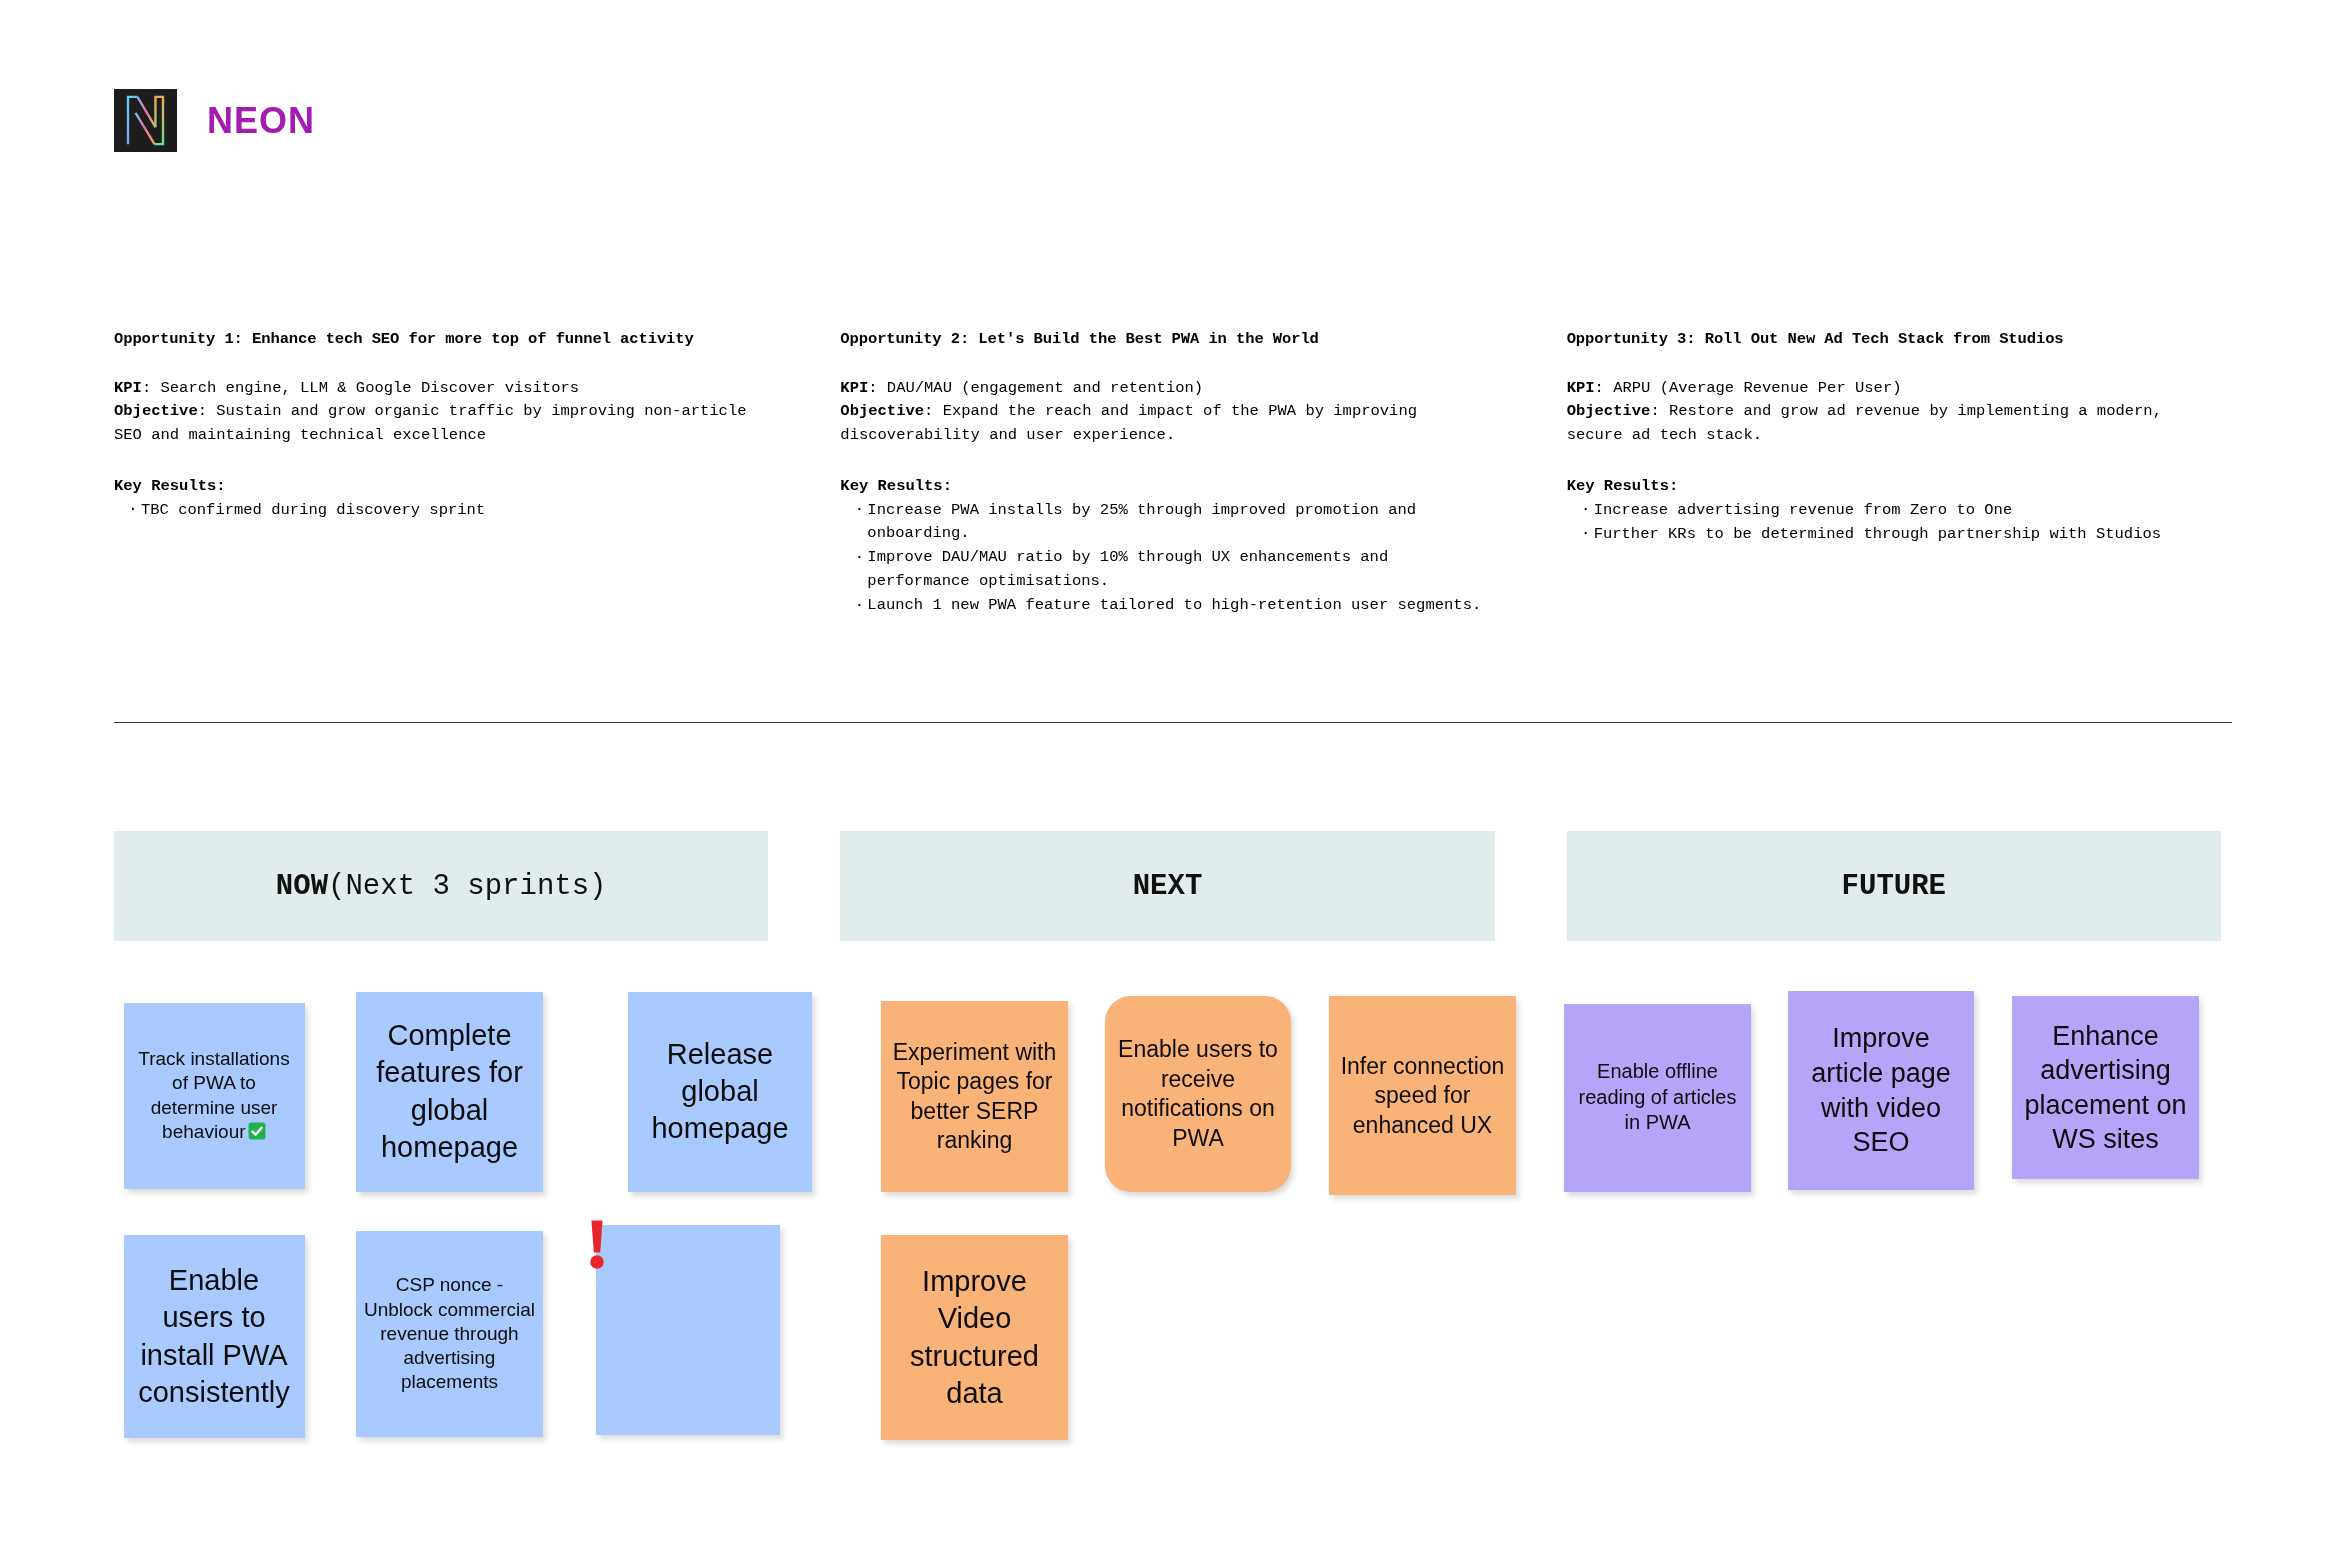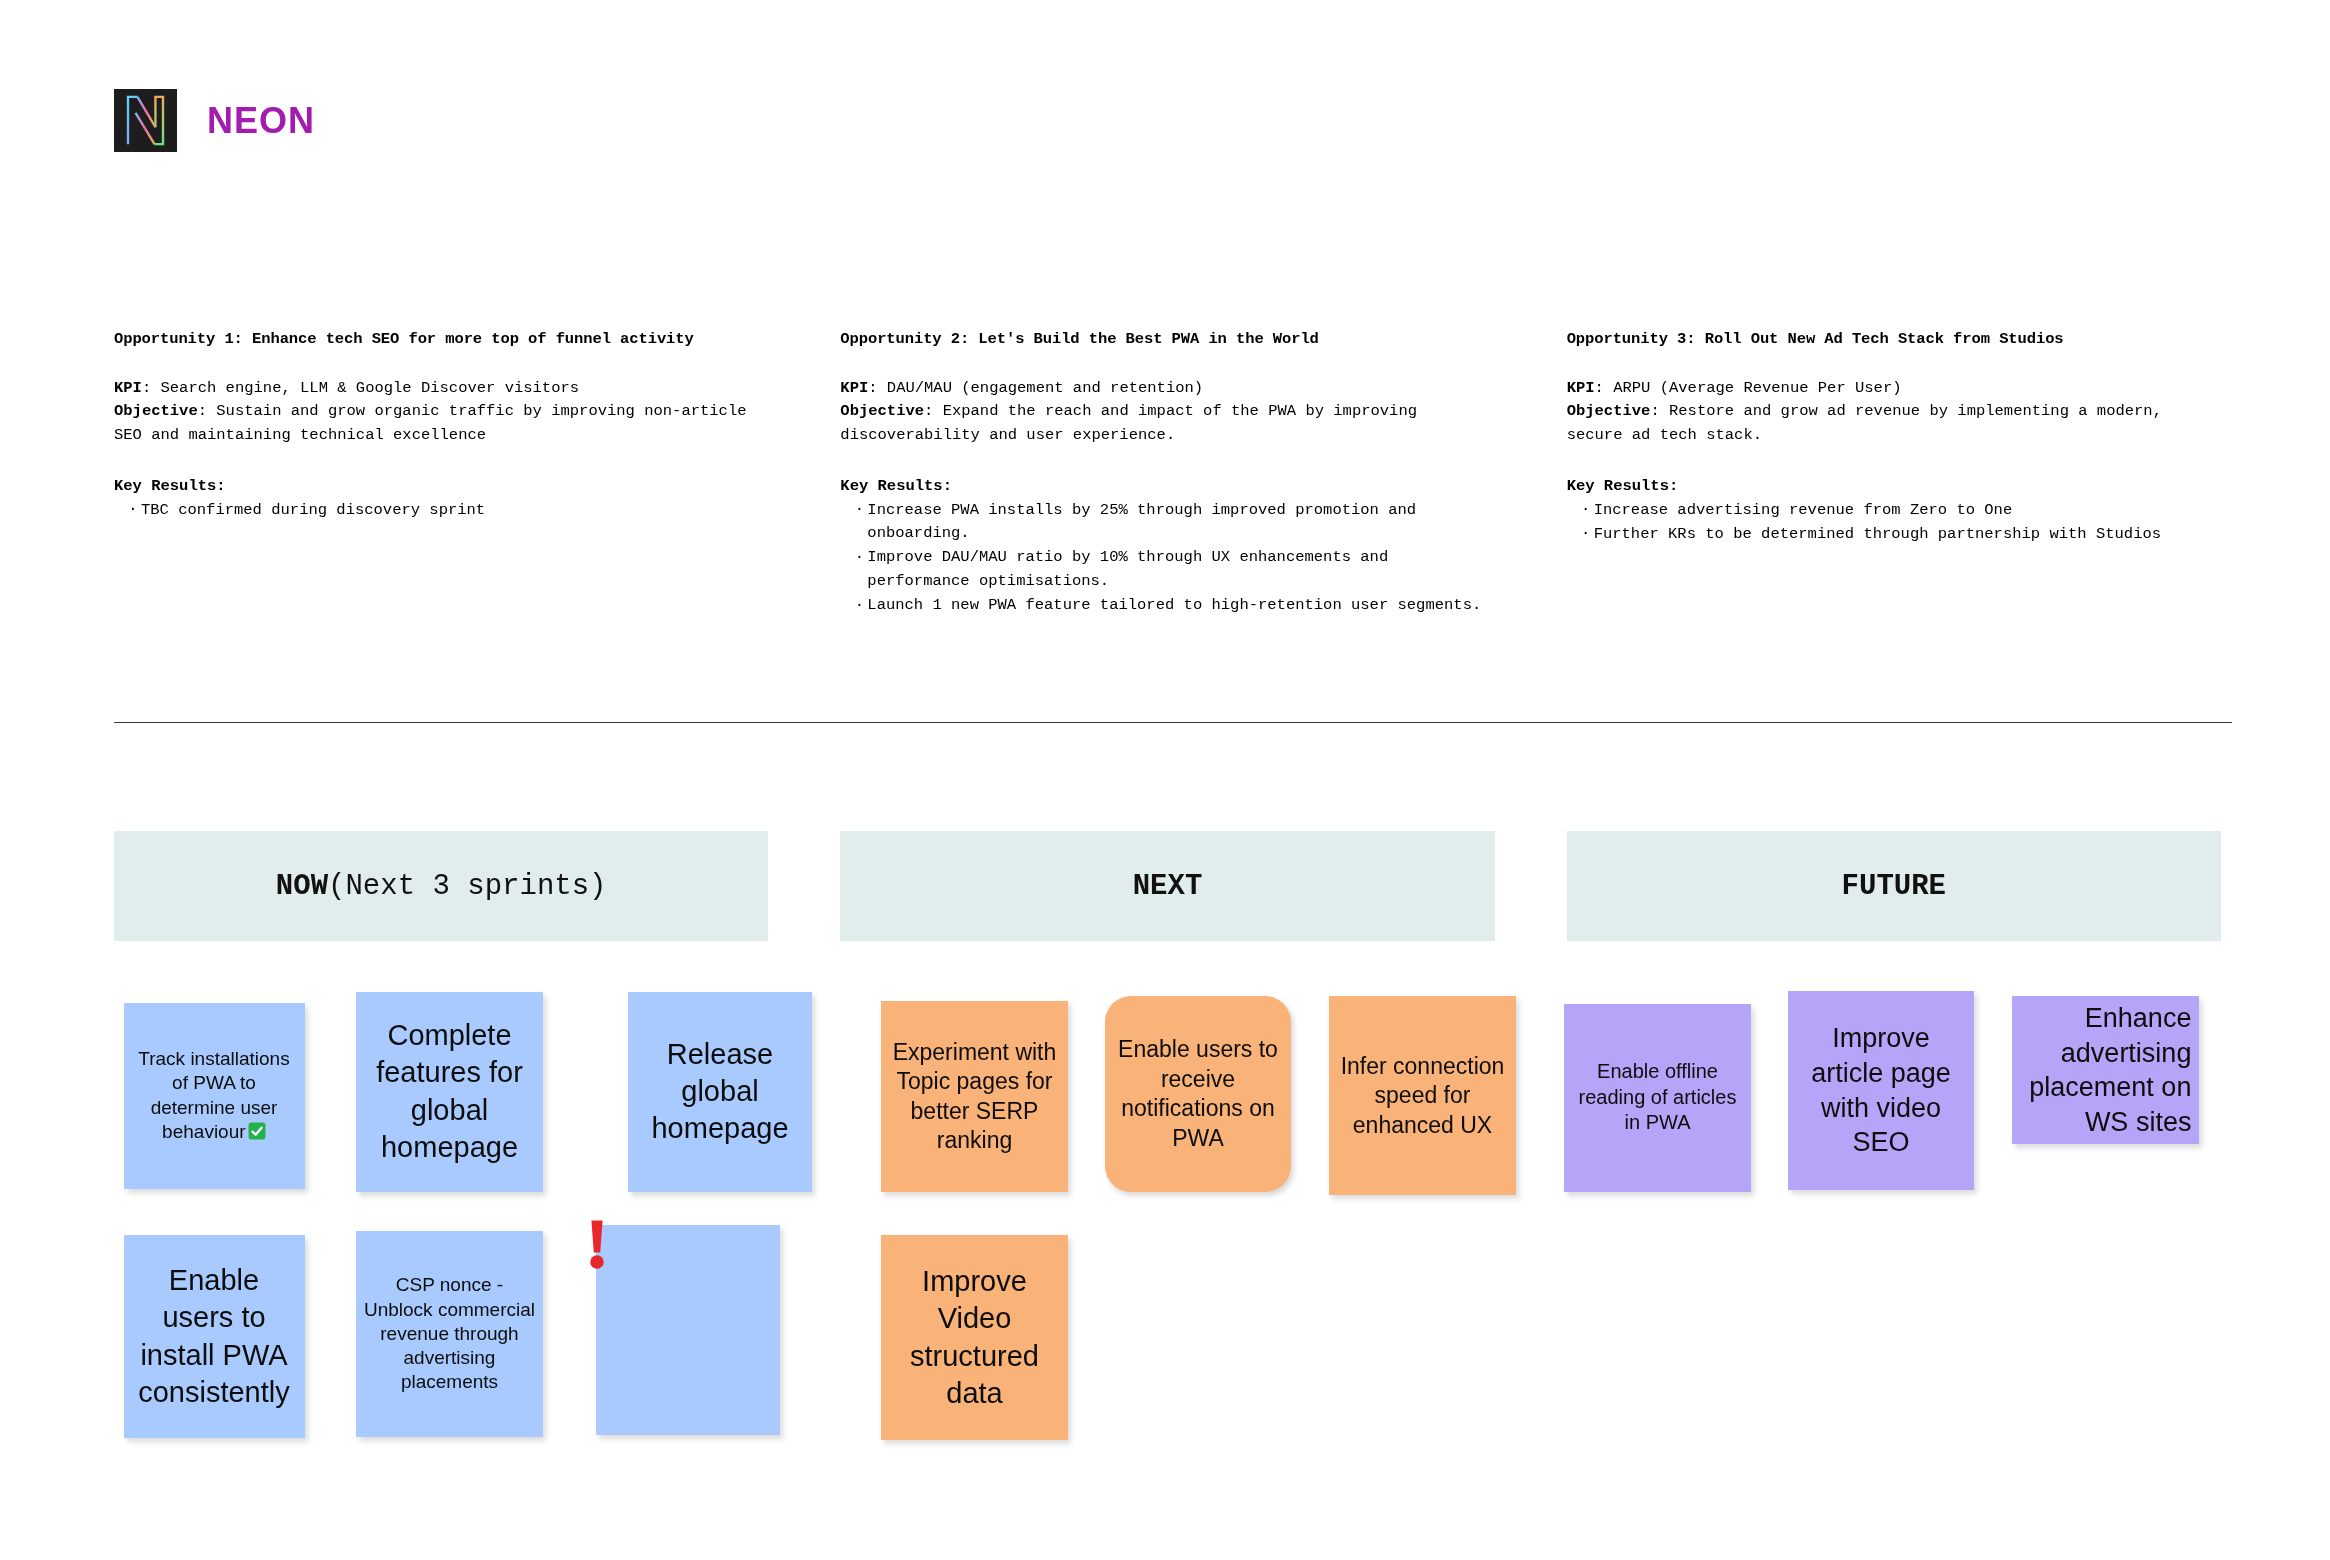--- a/index.html
+++ b/index.html
@@ -195,21 +195,21 @@
 
   
   #n-next-0 { left: 0px;   top: 19px;  width: 187px; height: 191px; font-size: 23px; }
   #n-next-1 { left: 224px; top: 14.3px;  width: 186px; height: 196px; font-size: 23px; border-radius: 26px; }
   #n-next-2 { left: 448px; top: 14.3px;  width: 187px; height: 199px; font-size: 23px; }
   #n-next-3 { left: 0px;   top: 253px; width: 187px; height: 205px; font-size: 29px; }
 
   
   #n-fut-0 { left: 0px;   top: 21.5px; width: 187px; height: 188px; font-size: 20px; }
   #n-fut-1 { left: 224px; top: 9px; width: 186px; height: 199px; font-size: 27px; }
-  #n-fut-2 { left: 448px; top: 14.3px; width: 187px; height: 148px; font-size: 27px; text-align: right; }
+  #n-fut-2 { left: 448px; top: 14.3px; width: 187px; height: 183px; font-size: 27px; }
 </style>
 </head>
 <body>
 
 <div class="header">
   <div class="logo-tile">
     <svg width="41" height="53" viewBox="0 0 86 112" aria-hidden="true">
       <defs>
         <linearGradient id="gN" x1="0" y1="0" x2="1" y2="1">
           <stop offset="0%" stop-color="#6fd2f5"></stop>

